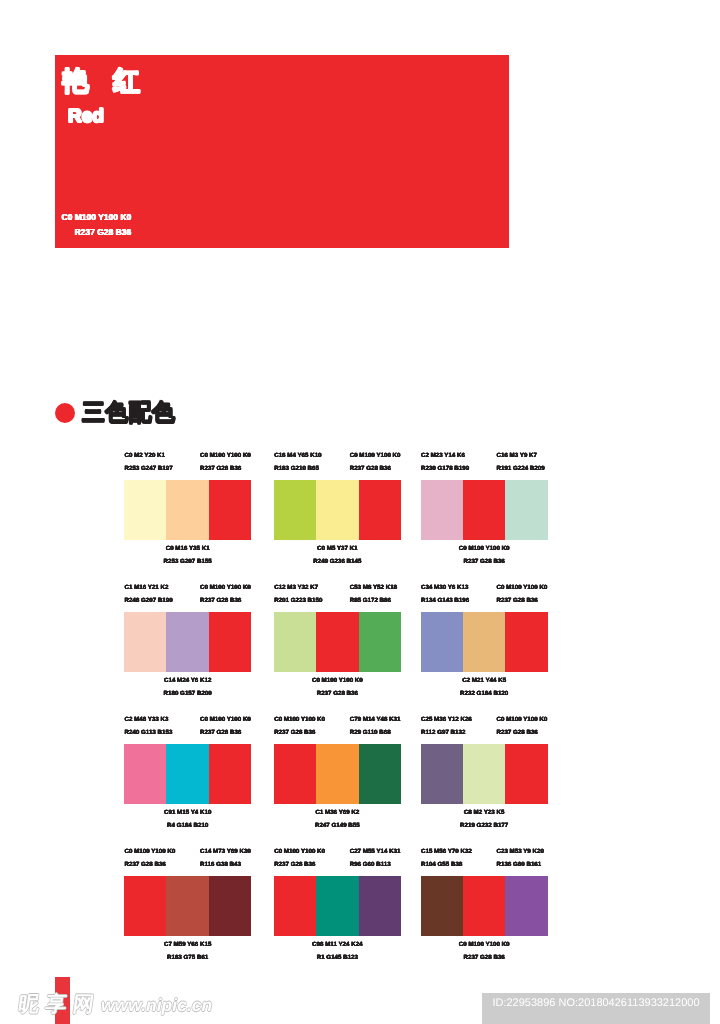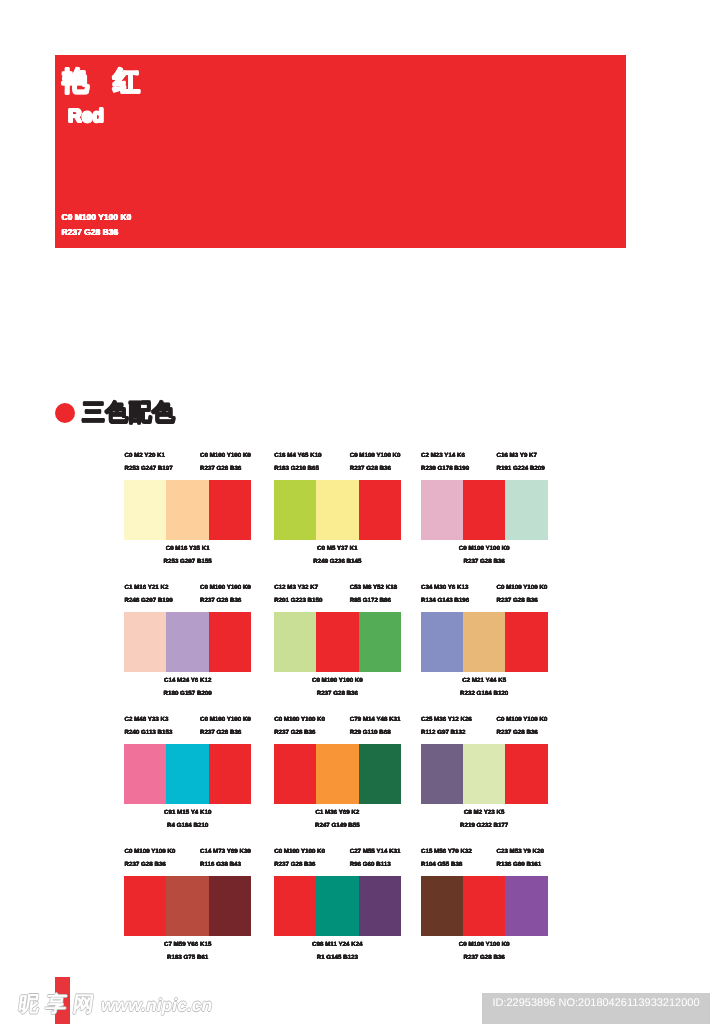--- a/index.html
+++ b/index.html
@@ -7,21 +7,21 @@
   body{
     width:720px;height:1024px;overflow:hidden;
     background:#ffffff;
     font-family:"Liberation Sans",sans-serif;
     -webkit-font-smoothing:antialiased;
     text-rendering:geometricPrecision;
   }
   .page{position:relative;width:720px;height:1024px;will-change:transform;}
 
   
-  .hero{position:absolute;left:55px;top:55px;width:571px;height:193px;background:#ED282D;}
+  .hero{position:absolute;left:55px;top:55px;width:454px;height:193px;background:#ED282D;text-align:right;}
   .hero-title{position:absolute;left:7px;top:13px;color:#fff;font-size:27px;font-weight:bold;letter-spacing:24px;line-height:1;text-shadow:1.1px 0 #fff,-1.1px 0 #fff,0 1.1px #fff,0 -1.1px #fff,0.8px 0.8px #fff,-0.8px -0.8px #fff,0.8px -0.8px #fff,-0.8px 0.8px #fff;}
   .hero-sub{position:absolute;left:6px;top:52px;color:#fff;font-size:19px;font-weight:bold;line-height:1;text-shadow:1px 0 #fff,-1px 0 #fff,0 1px #fff,0 -1px #fff,0.7px 0.7px #fff,-0.7px -0.7px #fff,0.7px -0.7px #fff,-0.7px 0.7px #fff;padding-left:7px;}
   .hero-vals{position:absolute;left:6.5px;top:155px;color:#fff;font-size:8.5px;font-weight:bold;line-height:14.8px;text-shadow:0.4px 0 #fff,-0.4px 0 #fff,0 0.4px #fff,0 -0.4px #fff;}
 
   
   .sec-dot{position:absolute;left:55px;top:403px;width:20px;height:20px;border-radius:50%;background:#ED282D;}
   .sec-title{position:absolute;left:82px;top:401px;font-size:23px;font-weight:bold;color:#231f20;letter-spacing:0.3px;line-height:1;text-shadow:0.75px 0 #231f20,-0.75px 0 #231f20,0 0.75px #231f20,0 -0.75px #231f20,0.55px 0.55px #231f20,-0.55px -0.55px #231f20,0.55px -0.55px #231f20,-0.55px 0.55px #231f20;}
 
   
   .grid{position:absolute;left:124px;top:446px;}

